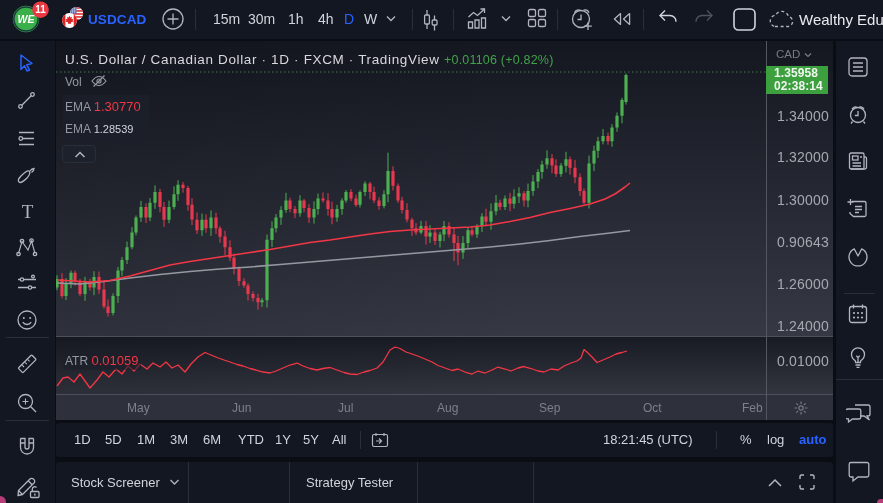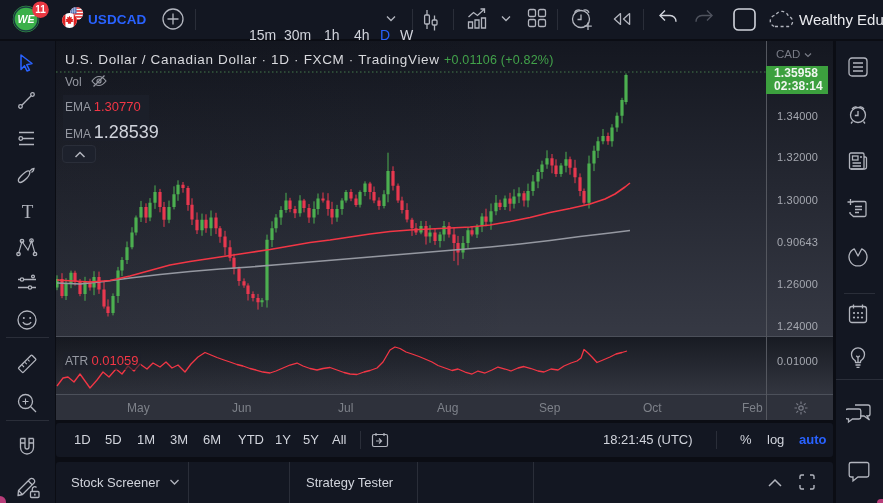--- a/index.html
+++ b/index.html
@@ -4,31 +4,31 @@
 <style>
   * { margin:0; padding:0; box-sizing:border-box; }
   html,body { width:883px; height:503px; overflow:hidden; background:#0b0d14;
     font-family:"Liberation Sans", sans-serif; }
   .abs { position:absolute; }
   #stage { position:relative; width:883px; height:503px; }
   .ic { stroke:#b2b5be; fill:none; stroke-width:1.3; }
   .sep { background:#2a2e39; }
   
   #topbar { left:0; top:0; width:883px; height:39px; background:#131722; }
-  .tf { position:absolute; top:16px; height:39px; line-height:39px; color:#d1d4dc;
-        font-size:14px;margin-left:36px; }
+  .tf { position:absolute; top:0; height:39px; line-height:39px; color:#d1d4dc;
+        font-size:14px; }
   
   #leftbar { left:0; top:41px; width:55px; height:462px; background:#131722; }
   
   #rightbar { left:836px; top:41px; width:47px; height:462px; background:#131722; }
   
   #chart { left:56px; top:41px; width:777px; height:379px;
      background:#141720;
      border-radius:2px; }
-  .pl { position:absolute; left:721px; color:#a5a8b0; font-size:11px;
+  .pl { position:absolute; left:721px; color:#a5a8b0; font-size:14px;
         transform:translateY(-50%); letter-spacing:0.2px; }
   .leg { color:#9598a1; font-size:12px; }
   
   #btoolbar { left:56px; top:423px; width:777px; height:34px; background:#131722;
       border-radius:3px; color:#d1d4dc; font-size:13px; }
   .rb { position:absolute; top:0; height:34px; line-height:34px; }
   
   #bpanel { left:56px; top:462px; width:777px; height:41px; background:#131722;
       border-radius:3px 3px 0 0; color:#d1d4dc; font-size:13px; }
   .tab { position:absolute; top:0; height:41px; line-height:41px; font-weight:400; }
@@ -317,21 +317,21 @@
       <span style="color:#42a24a;font-size:12.5px;letter-spacing:0.2px"> +0.01106 (+0.82%)</span></div>
     <div class="abs leg" style="left:9px;top:34px">Vol</div>
     <svg class="abs" style="left:34px;top:33px" width="18" height="14" viewBox="0 0 18 14">
       <path d="M2 7c2.2-3 4.6-4.5 7-4.5S13.8 4 16 7c-2.2 3-4.6 4.5-7 4.5S4.2 10 2 7z" fill="none" stroke="#9598a1" stroke-width="1.2"></path>
       <circle cx="9" cy="7" r="2" fill="none" stroke="#9598a1" stroke-width="1.2"></circle>
       <path d="M3.5 12.5L14.5 1.5" stroke="#9598a1" stroke-width="1.2"></path>
     </svg>
     <div class="abs" style="left:7px;top:54px;width:86px;height:23px;background:rgba(28,32,42,.85)"></div>
     <div class="abs leg" style="left:9px;top:58px">EMA <span style="color:#f23645;font-size:13px">1.30770</span></div>
     <div class="abs" style="left:7px;top:77px;width:86px;height:23px;background:rgba(28,32,42,.85)"></div>
-    <div class="abs leg" style="left:9px;top:81px">EMA <span style="color:#d1d4dc;font-size:18px">1.28539</span></div>
+    <div class="abs leg" style="left:9px;top:81px">EMA <span style="color:#d1d4dc;font-size:11px">1.28539</span></div>
 
     <div class="abs" style="left:6px;top:104px;width:34px;height:18px;background:#1d212c;border:1px solid #2a2e39;border-radius:4px">
       <svg style="position:absolute;left:11px;top:5px" width="12" height="8" viewBox="0 0 12 8">
           <path d="M1.5 6L6 1.5L10.5 6" stroke="#b2b5be" stroke-width="1.5" fill="none"></path>
         </svg>
     </div>
 
     <div class="abs" style="left:7px;top:311px;width:78px;height:18px;background:rgba(28,32,42,.6)"></div>
     <div class="abs leg" style="left:9px;top:312px">ATR <span style="color:#f23645;font-size:13px">0.01059</span></div>
 

